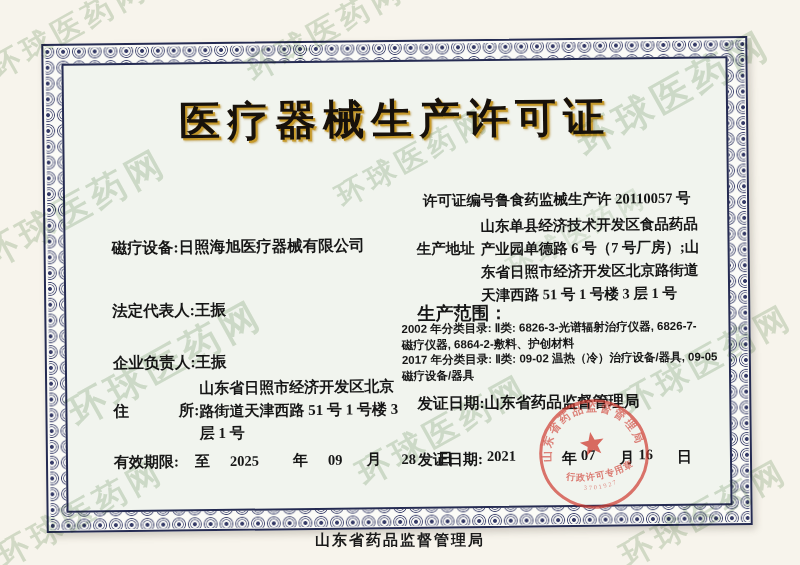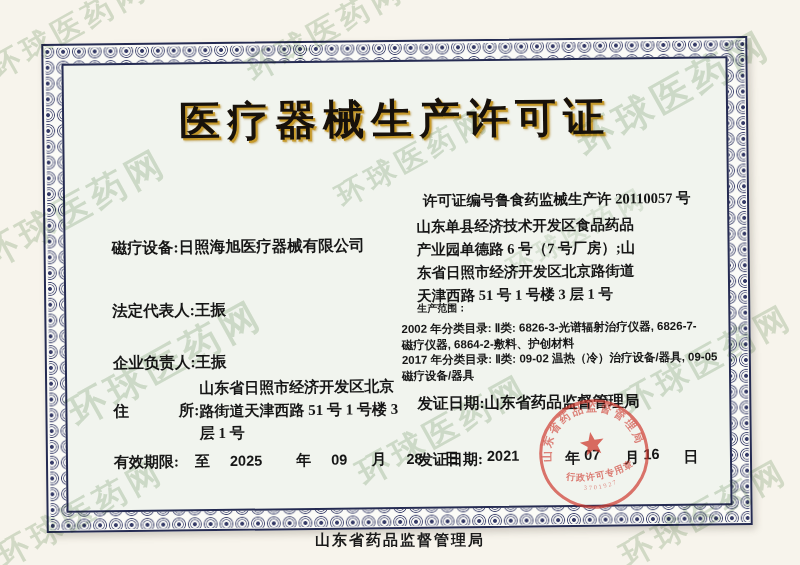--- a/index.html
+++ b/index.html
@@ -57,34 +57,34 @@
   .row-legal        { left:66px;  top:256px; }
   .row-head         { left:66px;  top:308px; }
 
   .row-residence { left:66px; top:333px; display:flex; }
   .res-label { width:86px; display:flex; margin-top:23px; font-weight:700; white-space:nowrap; }
   .res-spacer { flex:1; }
   .res-value { width:208px; font-size:15px; line-height:22.5px; font-weight:600; white-space:pre-line; }
 
   .row-validity { left:66px; top:408px; display:flex; align-items:baseline; font-size:15px; }
   .row-validity .lbl { margin-right:16px; }
-  .fill-num { font-family:Liberation Sans, sans-serif; font-weight:700; font-size:14.5px; }
+  .fill-num { font-family:Liberation Serif, serif; font-weight:700; font-size:14.5px; }
   .u-year  { margin-left:34px; }
   .u-month { margin-left:24px; }
   .u-day   { margin-left:22px; }
   .n-gap   { margin-left:4px; }
 
   .row-license { left:378px; top:150px; font-size:14.5px; }
   .row-license .val { font-weight:600; }
 
   .row-prod-address { left:371px; top:174px; display:flex; font-size:14.5px; }
   .pa-label { width:64px; font-weight:700; margin-top:24px; white-space:nowrap; }
   .pa-value { width:258px; line-height:23px; font-weight:600; white-space:pre-line; }
 
-  .row-scope-label { left:371px; top:260px; font-size:10px; font-weight:700; }
+  .row-scope-label { left:371px; top:260px; font-size:18px; font-weight:700; }
   .row-scope {
     left:355px; top:280px; width:356px;
     font-size:11.5px; line-height:15.5px; font-weight:600;
     white-space:pre-line;
     font-family:"Liberation Sans", sans-serif;
   }
 
   .row-issuing { left:370px; top:352px; font-size:15.5px; }
   .row-issue-date { left:370px; top:409px; display:flex; align-items:baseline; font-size:15px; }
   .row-issue-date .fill-num { position:relative; top:-3px; }
@@ -170,20 +170,21 @@
       <span class="lbl u-month">月</span>
       <span class="fill-num n-gap">28</span>
       <span class="lbl u-day">日</span>
     </div>
 
     <div class="row row-license">
       <span class="lbl">许可证编号</span><span class="val">鲁食药监械生产许 20110057 号</span>
     </div>
 
     <div class="row row-prod-address">
+      <span class="pa-label">生产地址</span>
       <span class="pa-value pre">山东单县经济技术开发区食品药品
 产业园单德路 6 号（7 号厂房）;山
 东省日照市经济开发区北京路街道
 天津西路 51 号 1 号楼 3 层 1 号</span>
     </div>
 
     <div class="row row-scope-label">生产范围：</div>
     <div class="row row-scope pre">2002 年分类目录: Ⅱ类: 6826-3-光谱辐射治疗仪器, 6826-7-
 磁疗仪器, 6864-2-敷料、护创材料
 2017 年分类目录: Ⅱ类: 09-02 温热（冷）治疗设备/器具, 09-05

